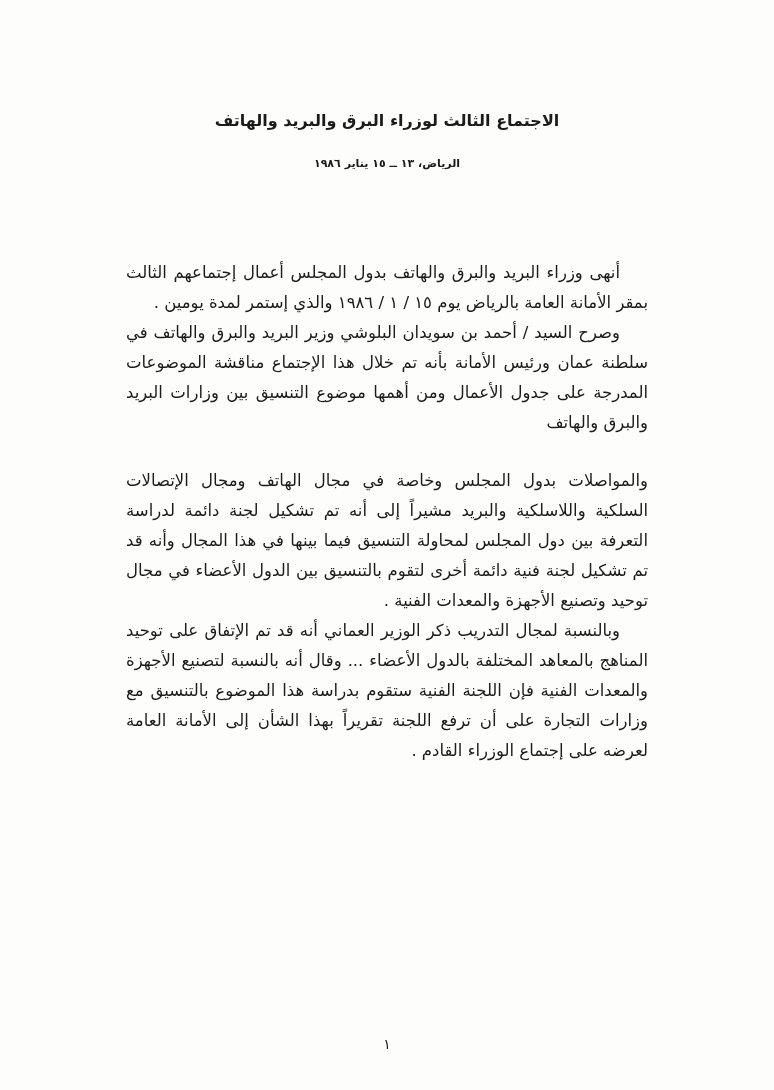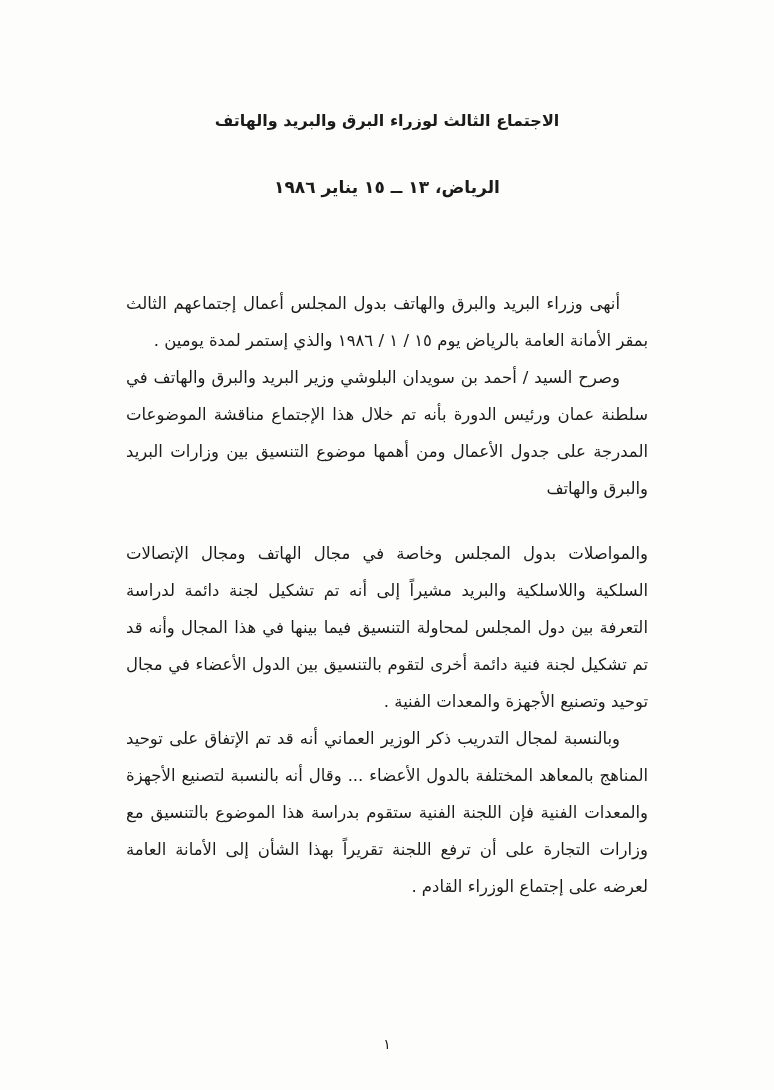--- a/index.html
+++ b/index.html
@@ -24,29 +24,29 @@
     text-align: center;
   }
   .title-line {
     font-weight: bold;
     font-size: 16px;
     line-height: 33px;
     letter-spacing: 0.2px;
   }
   .date-line {
     font-weight: bold;
-    font-size: 17px;
-    margin-top: 40px;
+    font-size: 11px;
+    margin-top: 20px;
     text-align: center;
   }
   .body-block {
     width: 522px;
     margin: 88px auto 0 auto;
     font-size: 16.5px;
-    line-height: 37px;
+    line-height: 30px;
     text-align: justify;
     text-justify: inter-word;
   }
   .para {
     margin: 0;
   }
   .para.indent {
     text-indent: 28px; 
   }
   .para.gap-before {
@@ -67,20 +67,20 @@
 
 <div class="doc-page">
 
   <header class="title-block">
     <div class="title-line">الاجتماع الثالث لوزراء البرق والبريد والهاتف</div>
     <div class="date-line">الرياض، ١٣ ــ ١٥ يناير ١٩٨٦</div>
   </header>
 
   <main class="body-block">
     <p class="para indent">أنهى وزراء البريد والبرق والهاتف بدول المجلس أعمال إجتماعهم الثالث بمقر الأمانة العامة بالرياض يوم ١٥ / ١ / ١٩٨٦ والذي إستمر لمدة يومين .</p>
-    <p class="para indent">وصرح السيد / أحمد بن سويدان البلوشي وزير البريد والبرق والهاتف في سلطنة عمان ورئيس الدورة بأنه تم خلال هذا الإجتماع مناقشة الموضوعات المدرجة على جدول الأعمال ومن أهمها موضوع التنسيق بين وزارات البريد والبرق والهاتف</p>
+    <p class="para indent">وصرح السيد / أحمد بن سويدان البلوشي وزير البريد والبرق والهاتف في سلطنة عمان ورئيس الأمانة بأنه تم خلال هذا الإجتماع مناقشة الموضوعات المدرجة على جدول الأعمال ومن أهمها موضوع التنسيق بين وزارات البريد والبرق والهاتف</p>
     <p class="para gap-before">والمواصلات بدول المجلس وخاصة في مجال الهاتف ومجال الإتصالات السلكية واللاسلكية والبريد مشيراً إلى أنه تم تشكيل لجنة دائمة لدراسة التعرفة بين دول المجلس لمحاولة التنسيق فيما بينها في هذا المجال وأنه قد تم تشكيل لجنة فنية دائمة أخرى لتقوم بالتنسيق بين الدول الأعضاء في مجال توحيد وتصنيع الأجهزة والمعدات الفنية .</p>
     <p class="para indent">وبالنسبة لمجال التدريب ذكر الوزير العماني أنه قد تم الإتفاق على توحيد المناهج بالمعاهد المختلفة بالدول الأعضاء ... وقال أنه بالنسبة لتصنيع الأجهزة والمعدات الفنية فإن اللجنة الفنية ستقوم بدراسة هذا الموضوع بالتنسيق مع وزارات التجارة على أن ترفع اللجنة تقريراً بهذا الشأن إلى الأمانة العامة لعرضه على إجتماع الوزراء القادم .</p>
   </main>
 
   <footer class="page-number">١</footer>
 
 </div>
 
 </body></html>

